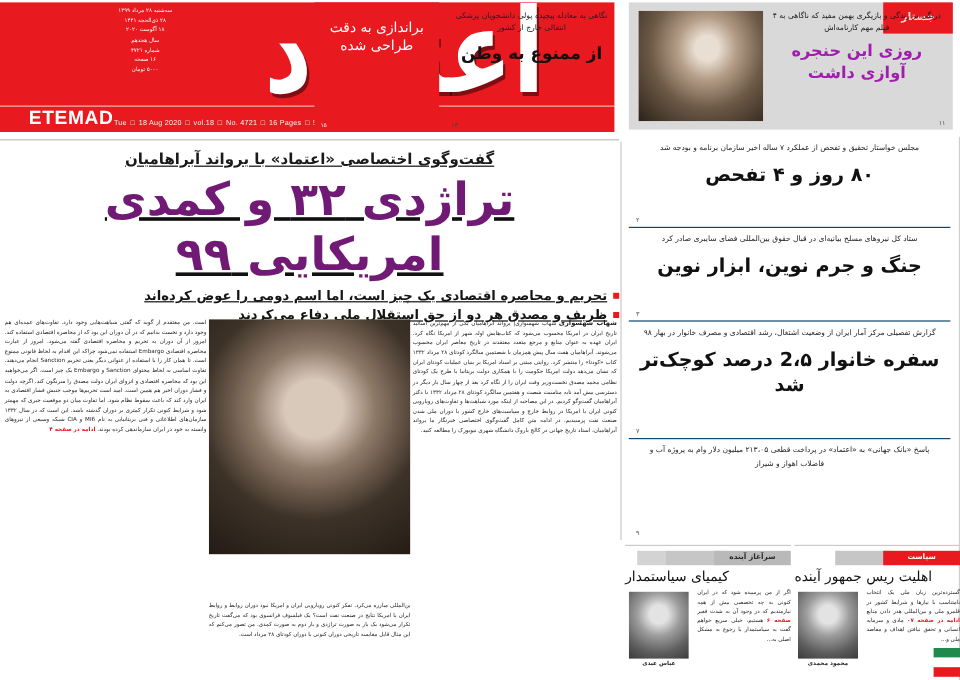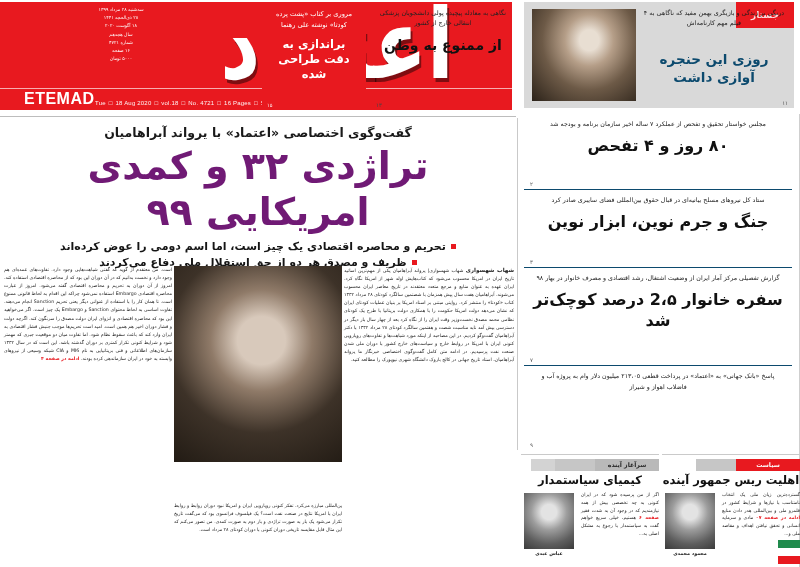--- a/index.html
+++ b/index.html
@@ -27,54 +27,54 @@
       letter-spacing:.5px;direction:ltr;}
   .mast-meta{position:absolute;left:95px;bottom:4px;color:#fff;direction:ltr;
       font-family:"Liberation Sans",sans-serif;font-size:6px;letter-spacing:.2px;}
   .mast-meta span{margin:0 3px;}
   .mast-meta b{font-weight:normal;opacity:.95;}
 
   
   .teaser-red{position:absolute;left:262px;top:2px;width:104px;height:108px;background:#e8191f;
       color:#fff;box-sizing:border-box;padding:7px 7px 4px;direction:rtl;text-align:center;}
   .teaser-red .kicker{font-size:6.6px;line-height:10.5px;}
-  .teaser-red .big{margin-top:7px;font-size:11.5px;font-weight:bold;line-height:15px;}
+  .teaser-red .big{margin-top:7px;font-size:11.5px;font-weight:normal;line-height:15px;}
   .teaser-red .pg{position:absolute;left:5px;bottom:2px;font-size:5px;opacity:.9;}
 
   
   .teaser-white{position:absolute;left:372px;top:2px;width:142px;height:108px;
       box-sizing:border-box;padding:6px 6px 4px;direction:rtl;text-align:center;color:#111;}
   .teaser-white .kicker{font-size:6.4px;line-height:10.4px;color:#222;}
   .teaser-white .big{margin-top:8px;font-size:14px;font-weight:bold;line-height:17px;}
   .teaser-white .pg{position:absolute;left:4px;bottom:2px;font-size:5.4px;color:#444;}
 
   
   .teaser-grey{position:absolute;left:524px;top:2px;width:270px;height:106px;background:#d9d9d9;
       box-sizing:border-box;direction:rtl;}
   .teaser-grey .txt{position:absolute;right:6px;top:6px;width:148px;text-align:center;}
   .teaser-grey .kicker{font-size:6.4px;line-height:10.2px;color:#1b1b1b;}
-  .teaser-grey .big{margin-top:23px;font-size:13.5px;font-weight:bold;line-height:17.5px;color:#0c4a6e;}
+  .teaser-grey .big{margin-top:7px;font-size:13.5px;font-weight:bold;line-height:17.5px;color:#a21caf;}
   .teaser-grey .pg{position:absolute;right:6px;bottom:2px;font-size:5.4px;color:#555;}
   .tg-photo{position:absolute;left:8px;top:7px;width:104px;height:92px;overflow:hidden;background:#6e6259;}
   .rib{position:absolute;right:0;top:0;width:58px;height:26px;background:#e8191f;overflow:hidden;}
   .rib .rt{color:#fff;font-size:9px;font-weight:bold;line-height:26px;text-align:center;opacity:.85;}
 
   
   .main-left{position:absolute;left:0;top:114px;width:516px;height:453px;box-sizing:border-box;}
   .main-right{position:absolute;left:520px;top:114px;width:280px;height:453px;box-sizing:border-box;
       border-right:1px solid #cfcfcf;}
   .vline{position:absolute;left:517px;top:118px;width:1px;height:332px;background:#c9c9c9;}
 
   
   .hl-wrap{position:absolute;left:0;top:2px;width:516px;text-align:center;direction:rtl;
-      border-top:1px solid #bdbdbd;padding-top:7px;}
+      border-top:1px solid #bdbdbd;padding-top:7px;text-decoration:underline;}
   .hl-kicker{font-size:12.5px;font-weight:bold;line-height:17px;color:#1a1a1a;}
   .hl-main{margin-top:2px;font-size:38px;font-weight:bold;line-height:46px;color:#701a75;
       letter-spacing:-1px;}
-  .hl-bullets{margin-top:4px;direction:rtl;text-align:center;}
+  .hl-bullets{margin-top:4px;direction:rtl;text-align:right;}
   .hl-bullets .b{font-size:11px;font-weight:bold;line-height:16px;color:#151515;}
   .hl-bullets .b i{display:inline-block;width:5px;height:5px;background:#e8191f;
       margin-left:5px;vertical-align:1px;font-style:normal;}
 
   
   .art{position:absolute;left:2px;top:152px;width:512px;height:268px;}
   .col{position:absolute;top:0;height:268px;box-sizing:border-box;direction:rtl;}
   .colA{right:0;width:170px;}
   .colB{right:172px;width:168px;}
   .colC{right:342px;width:168px;}
@@ -96,21 +96,21 @@
   
   .ops{position:absolute;left:0;top:340px;width:280px;height:113px;}
   .op{position:absolute;top:0;width:138px;height:113px;box-sizing:border-box;direction:rtl;
       border-top:1px solid #cacaca;padding-top:4px;}
   .opA{right:0;} .opB{right:141px;}
   .op-tag{position:relative;height:12px;margin-bottom:2px;}
   .op-tag .lbl{position:absolute;right:0;top:0;height:12px;min-width:54px;padding:0 5px;
       font-size:6.2px;font-weight:bold;line-height:12px;color:#fff;text-align:center;}
   .op-tag .grey{position:absolute;right:58px;top:0;width:46px;height:12px;background:#c6c6c6;}
   .op-tag .sun{position:absolute;right:104px;top:0;width:24px;height:12px;background:#d3d3d3;}
-  .op-h{font-size:11.5px;font-weight:bold;line-height:15px;text-align:center;color:#111;}
+  .op-h{font-size:11.5px;font-weight:normal;line-height:15px;text-align:left;color:#111;}
   .op-body{position:relative;margin-top:3px;height:80px;}
   .op-photo{position:absolute;left:3px;top:2px;width:50px;height:56px;background:#8e8e8e;overflow:hidden;}
   .op-name{position:absolute;left:0;top:60px;width:56px;font-size:4.8px;font-weight:bold;
       text-align:center;color:#222;}
   .op-txt{position:absolute;right:0;top:0;width:78px;font-size:4.6px;line-height:7.8px;
       text-align:justify;color:#1c1c1c;}
   .op-txt .rd{color:#e8191f;font-weight:bold;}
   .corner-flag{position:absolute;left:778px;top:540px;width:22px;height:24px;}
   .corner-flag i{display:block;height:8px;}
 
@@ -145,21 +145,20 @@
       </div>
 
       <div class="mast-bottom"></div>
       <div class="etemad-latin">ETEMAD</div>
       <div class="mast-meta">
         <b>Tue</b><span>□</span><b>18 Aug 2020</b><span>□</span><b>vol.18</b><span>□</span><b>No. 4721</b><span>□</span><b>16 Pages</b><span>□</span><b>50000 Rials</b>
       </div>
     </div>
 
     <div class="teaser-red">
-      <div class="kicker">مروری بر کتاب «پشت پرده کودتا» نوشته علی رهنما</div>
       <div class="big">براندازی به دقت طراحی شده</div>
       <div class="pg">۱۵</div>
     </div>
 
     <div class="teaser-white">
       <div class="kicker">نگاهی به معادله پیچیده پولی دانشجویان پزشکی انتقالی خارج از کشور</div>
       <div class="big">از ممنوع به وطن</div>
       <div class="pg">۱۳</div>
     </div>
 

